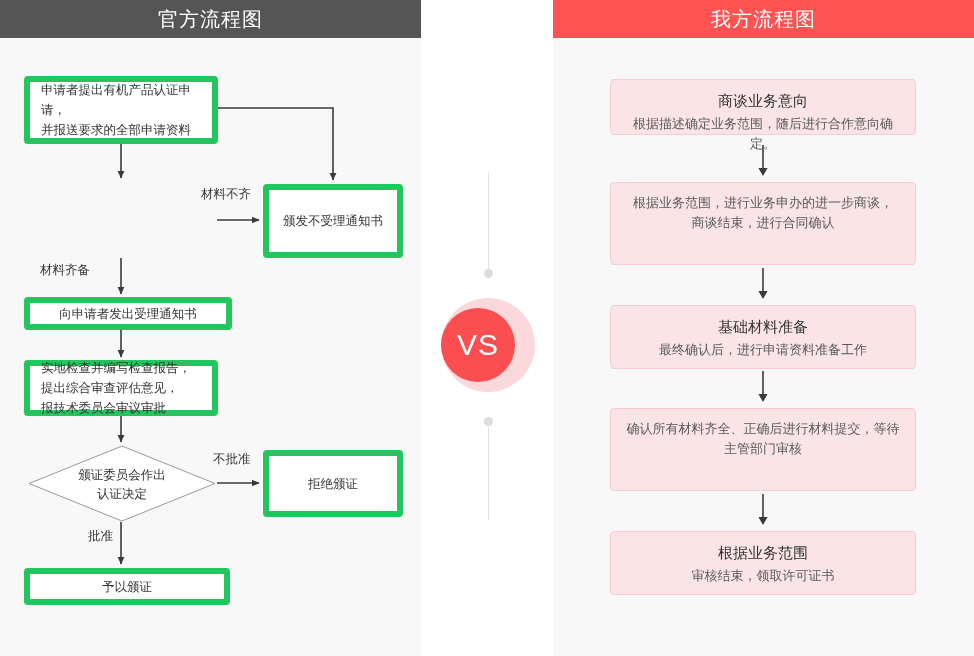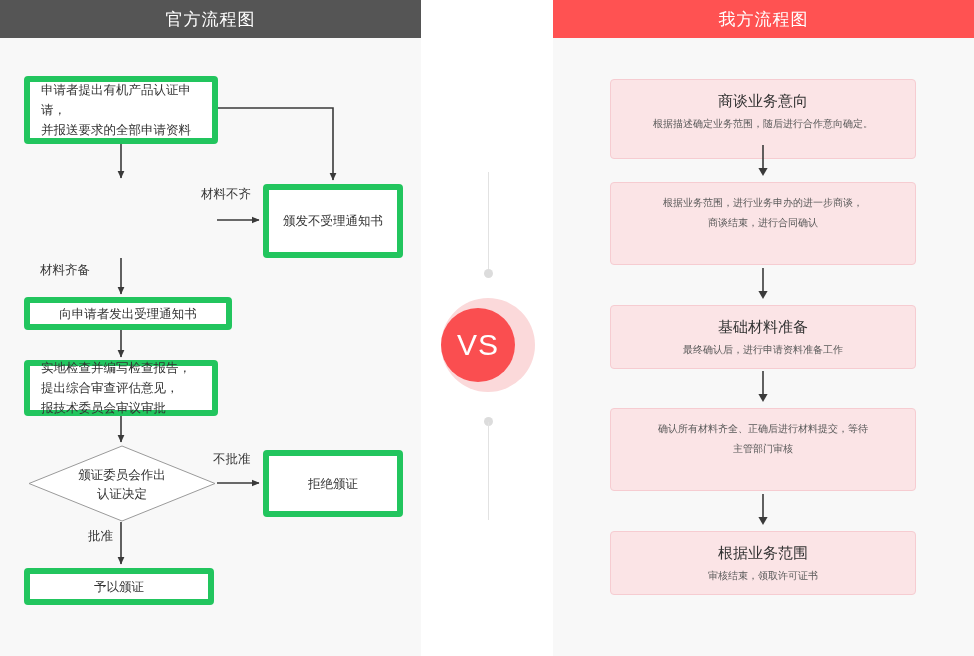--- a/index.html
+++ b/index.html
@@ -32,21 +32,21 @@
 
   .panel-header {
     position: absolute;
     left: 0;
     top: 0;
     width: 100%;
     height: 38px;
     line-height: 38px;
     text-align: center;
     color: #ffffff;
-    font-size: 17px;
+    font-size: 20px;
     letter-spacing: 1px;
     box-sizing: border-box;
   }
   .header-official { background: #555555; }
   .header-ours     { background: #ff5252; }
 
   
   .flow-box {
     position: absolute;
     box-sizing: border-box;
@@ -120,21 +120,21 @@
     text-align: center;
     padding: 9px 12px 10px 12px;
   }
   .pink-title {
     color: #333333;
     font-size: 15px;
     line-height: 24px;
   }
   .pink-desc {
     color: #5a5a5a;
-    font-size: 10px;
+    font-size: 13px;
     line-height: 20px;
     white-space: pre-line;
     margin-top: 1px;
   }
 
   .pink-arrow {
     position: absolute;
     left: 756px;
     width: 14px;
   }
@@ -235,21 +235,21 @@
     <div class="diamond-wrap" style="left:28px; top:445px; width:188px; height:77px;">
       <svg width="188" height="77">
         <polygon points="94,1 187,38.5 94,76 1,38.5" fill="#ffffff" stroke="#9a9a9a" stroke-width="1"></polygon>
       </svg>
       <div class="diamond-label">颁证委员会作出
 认证决定</div>
     </div>
 
     <div class="flow-box" style="left:263px; top:450px; width:140px; height:67px;">拒绝颁证</div>
 
-    <div class="flow-box" style="left:24px; top:568px; width:190px; height:37px;">予以颁证</div>
+    <div class="flow-box" style="left:24px; top:568px; width:206px; height:37px;">予以颁证</div>
 
     <div class="edge-label" style="left:201px; top:186px;">材料不齐</div>
     <div class="edge-label" style="left:40px; top:262px;">材料齐备</div>
     <div class="edge-label" style="left:213px; top:451px;">不批准</div>
     <div class="edge-label" style="left:88px; top:528px;">批准</div>
   </div>
 
   <div class="vs-line vs-line-top"></div>
   <div class="vs-dot vs-dot-top"></div>
   <div class="vs-badge">
@@ -257,21 +257,21 @@
       <span class="vs-text">VS</span>
     </div>
   </div>
   <div class="vs-dot vs-dot-bottom"></div>
   <div class="vs-line vs-line-bottom"></div>
 
   <div class="panel panel-right">
     <div class="panel-header header-ours">我方流程图</div>
   </div>
 
-  <div class="pink-box" style="top:79px; height:80px;">
+  <div class="pink-box" style="top:79px; height:56px;">
     <div class="pink-title">商谈业务意向</div>
     <div class="pink-desc">根据描述确定业务范围，随后进行合作意向确定。</div>
   </div>
 
   <div class="pink-arrow" style="top:145px; height:32px;">
     <svg width="14" height="32">
       <line x1="7" y1="0" x2="7" y2="24" stroke="#3a3a3a" stroke-width="1.6"></line>
       <path d="M2.4,23 L7,31 L11.6,23 Z" fill="#3a3a3a"></path>
     </svg>
   </div>

